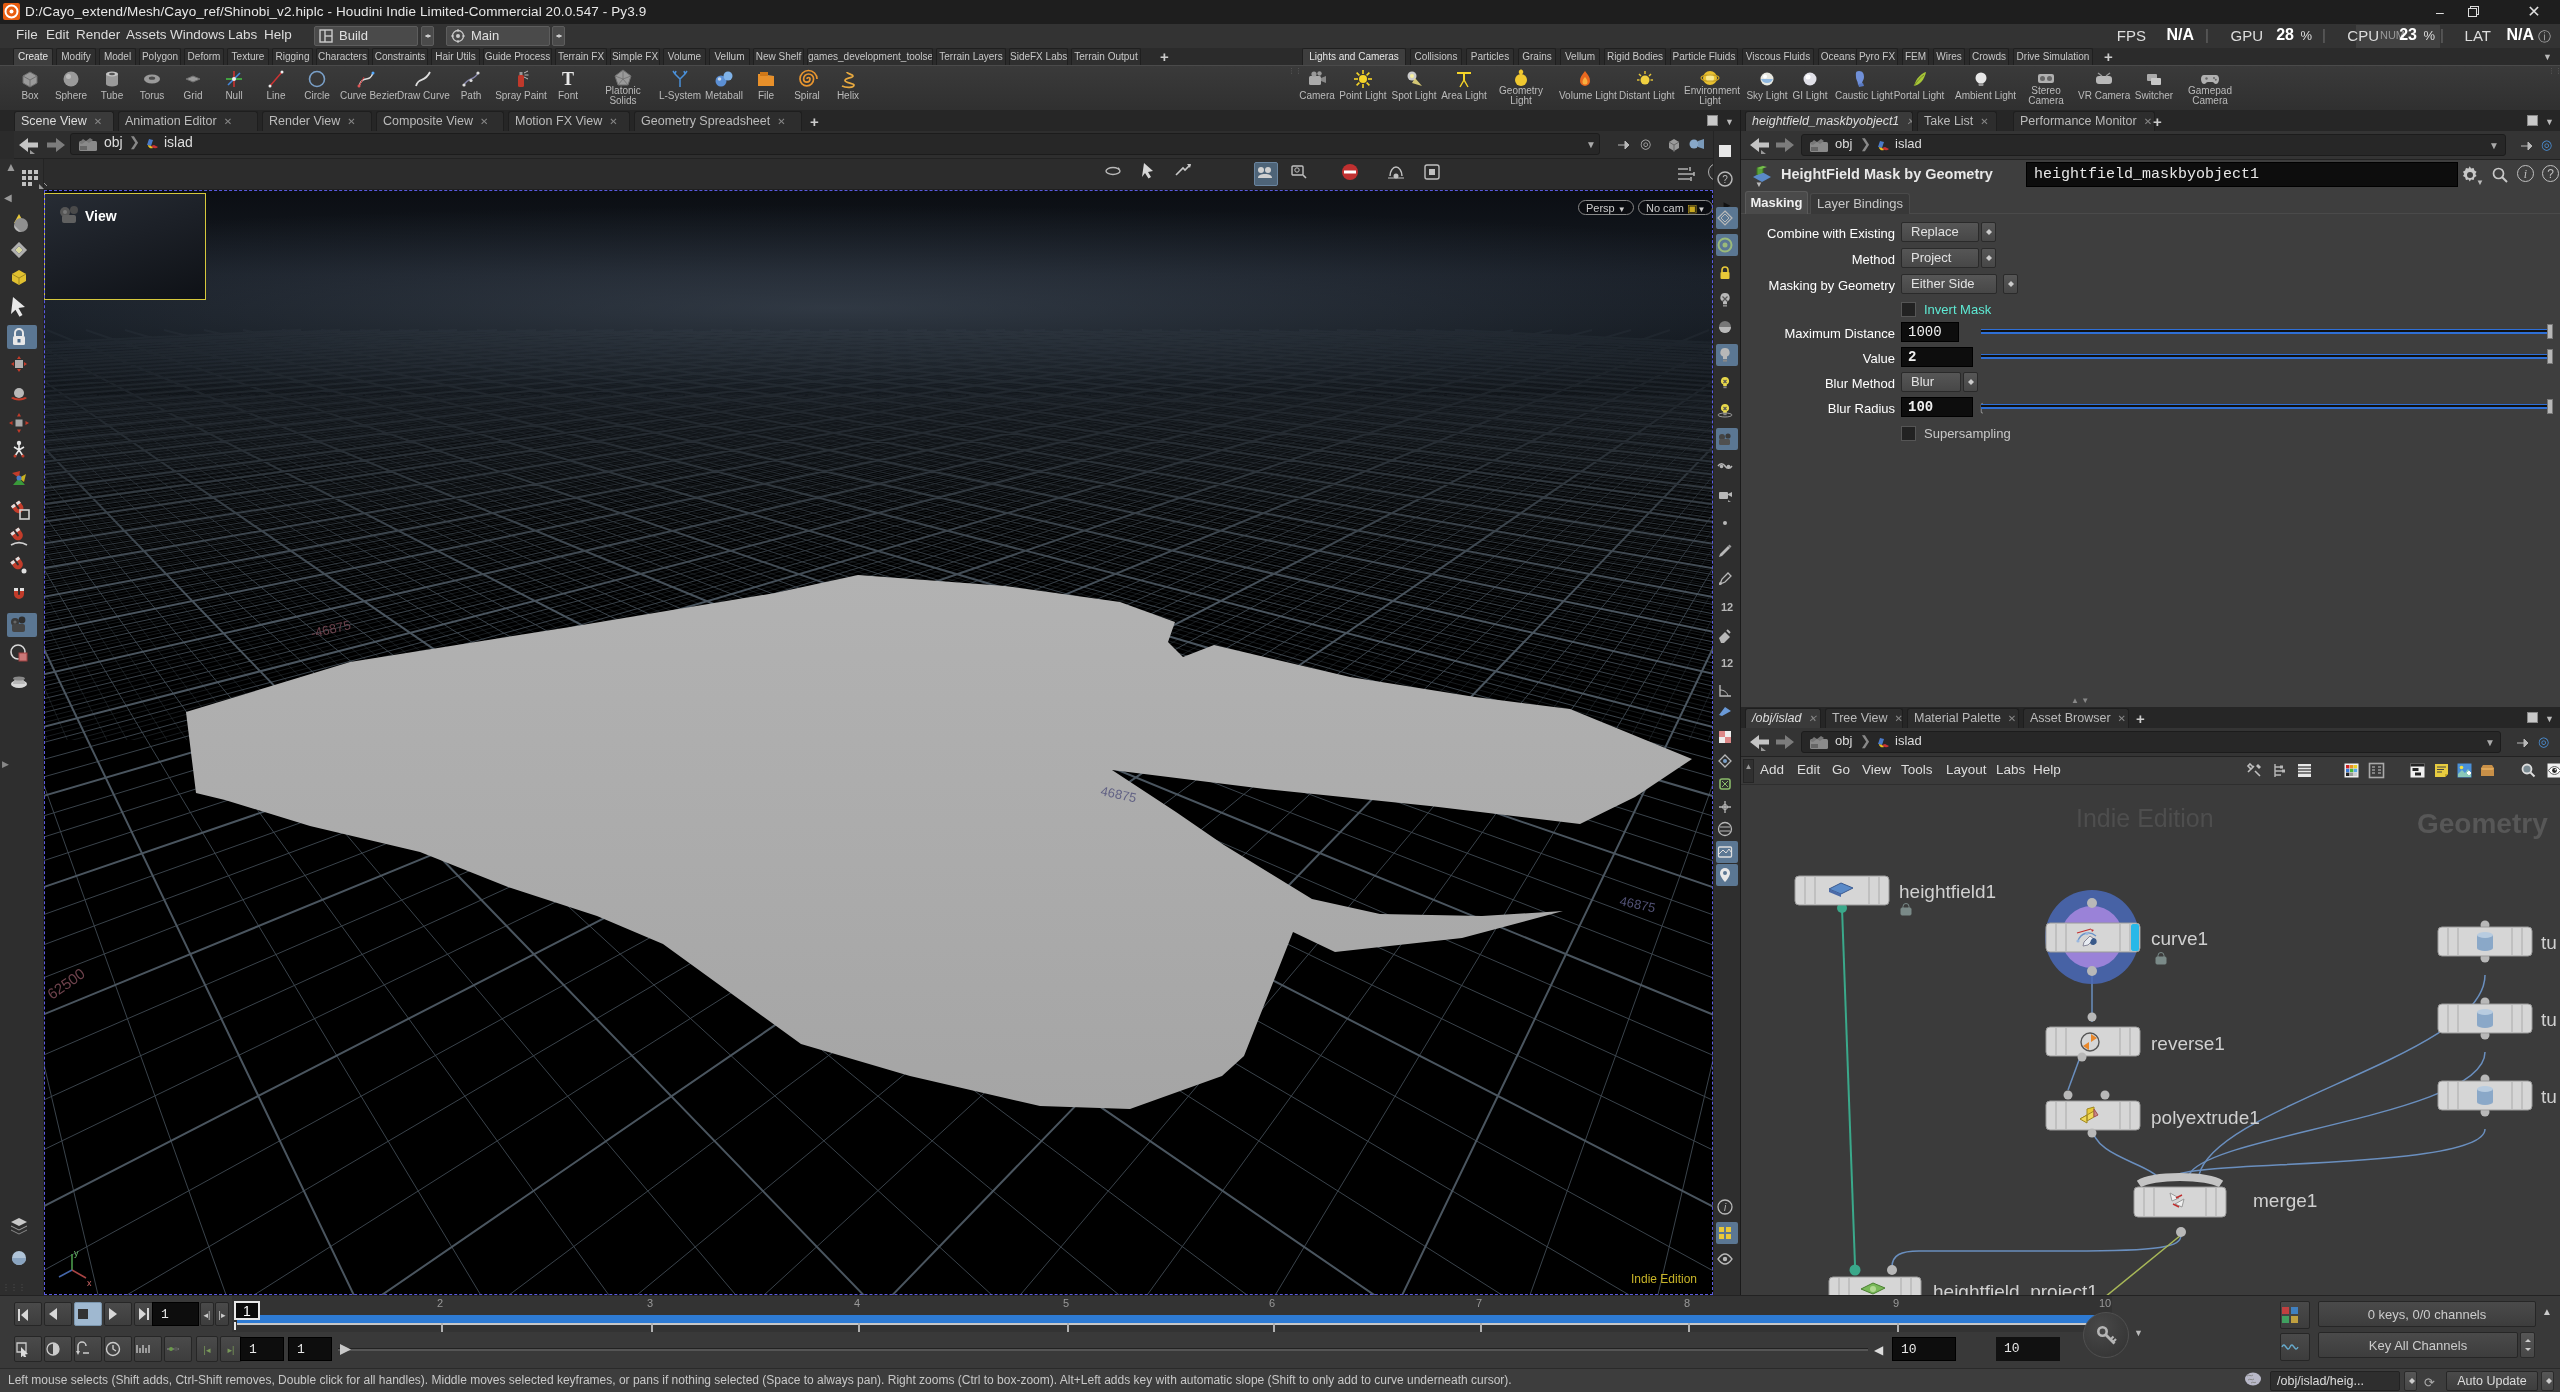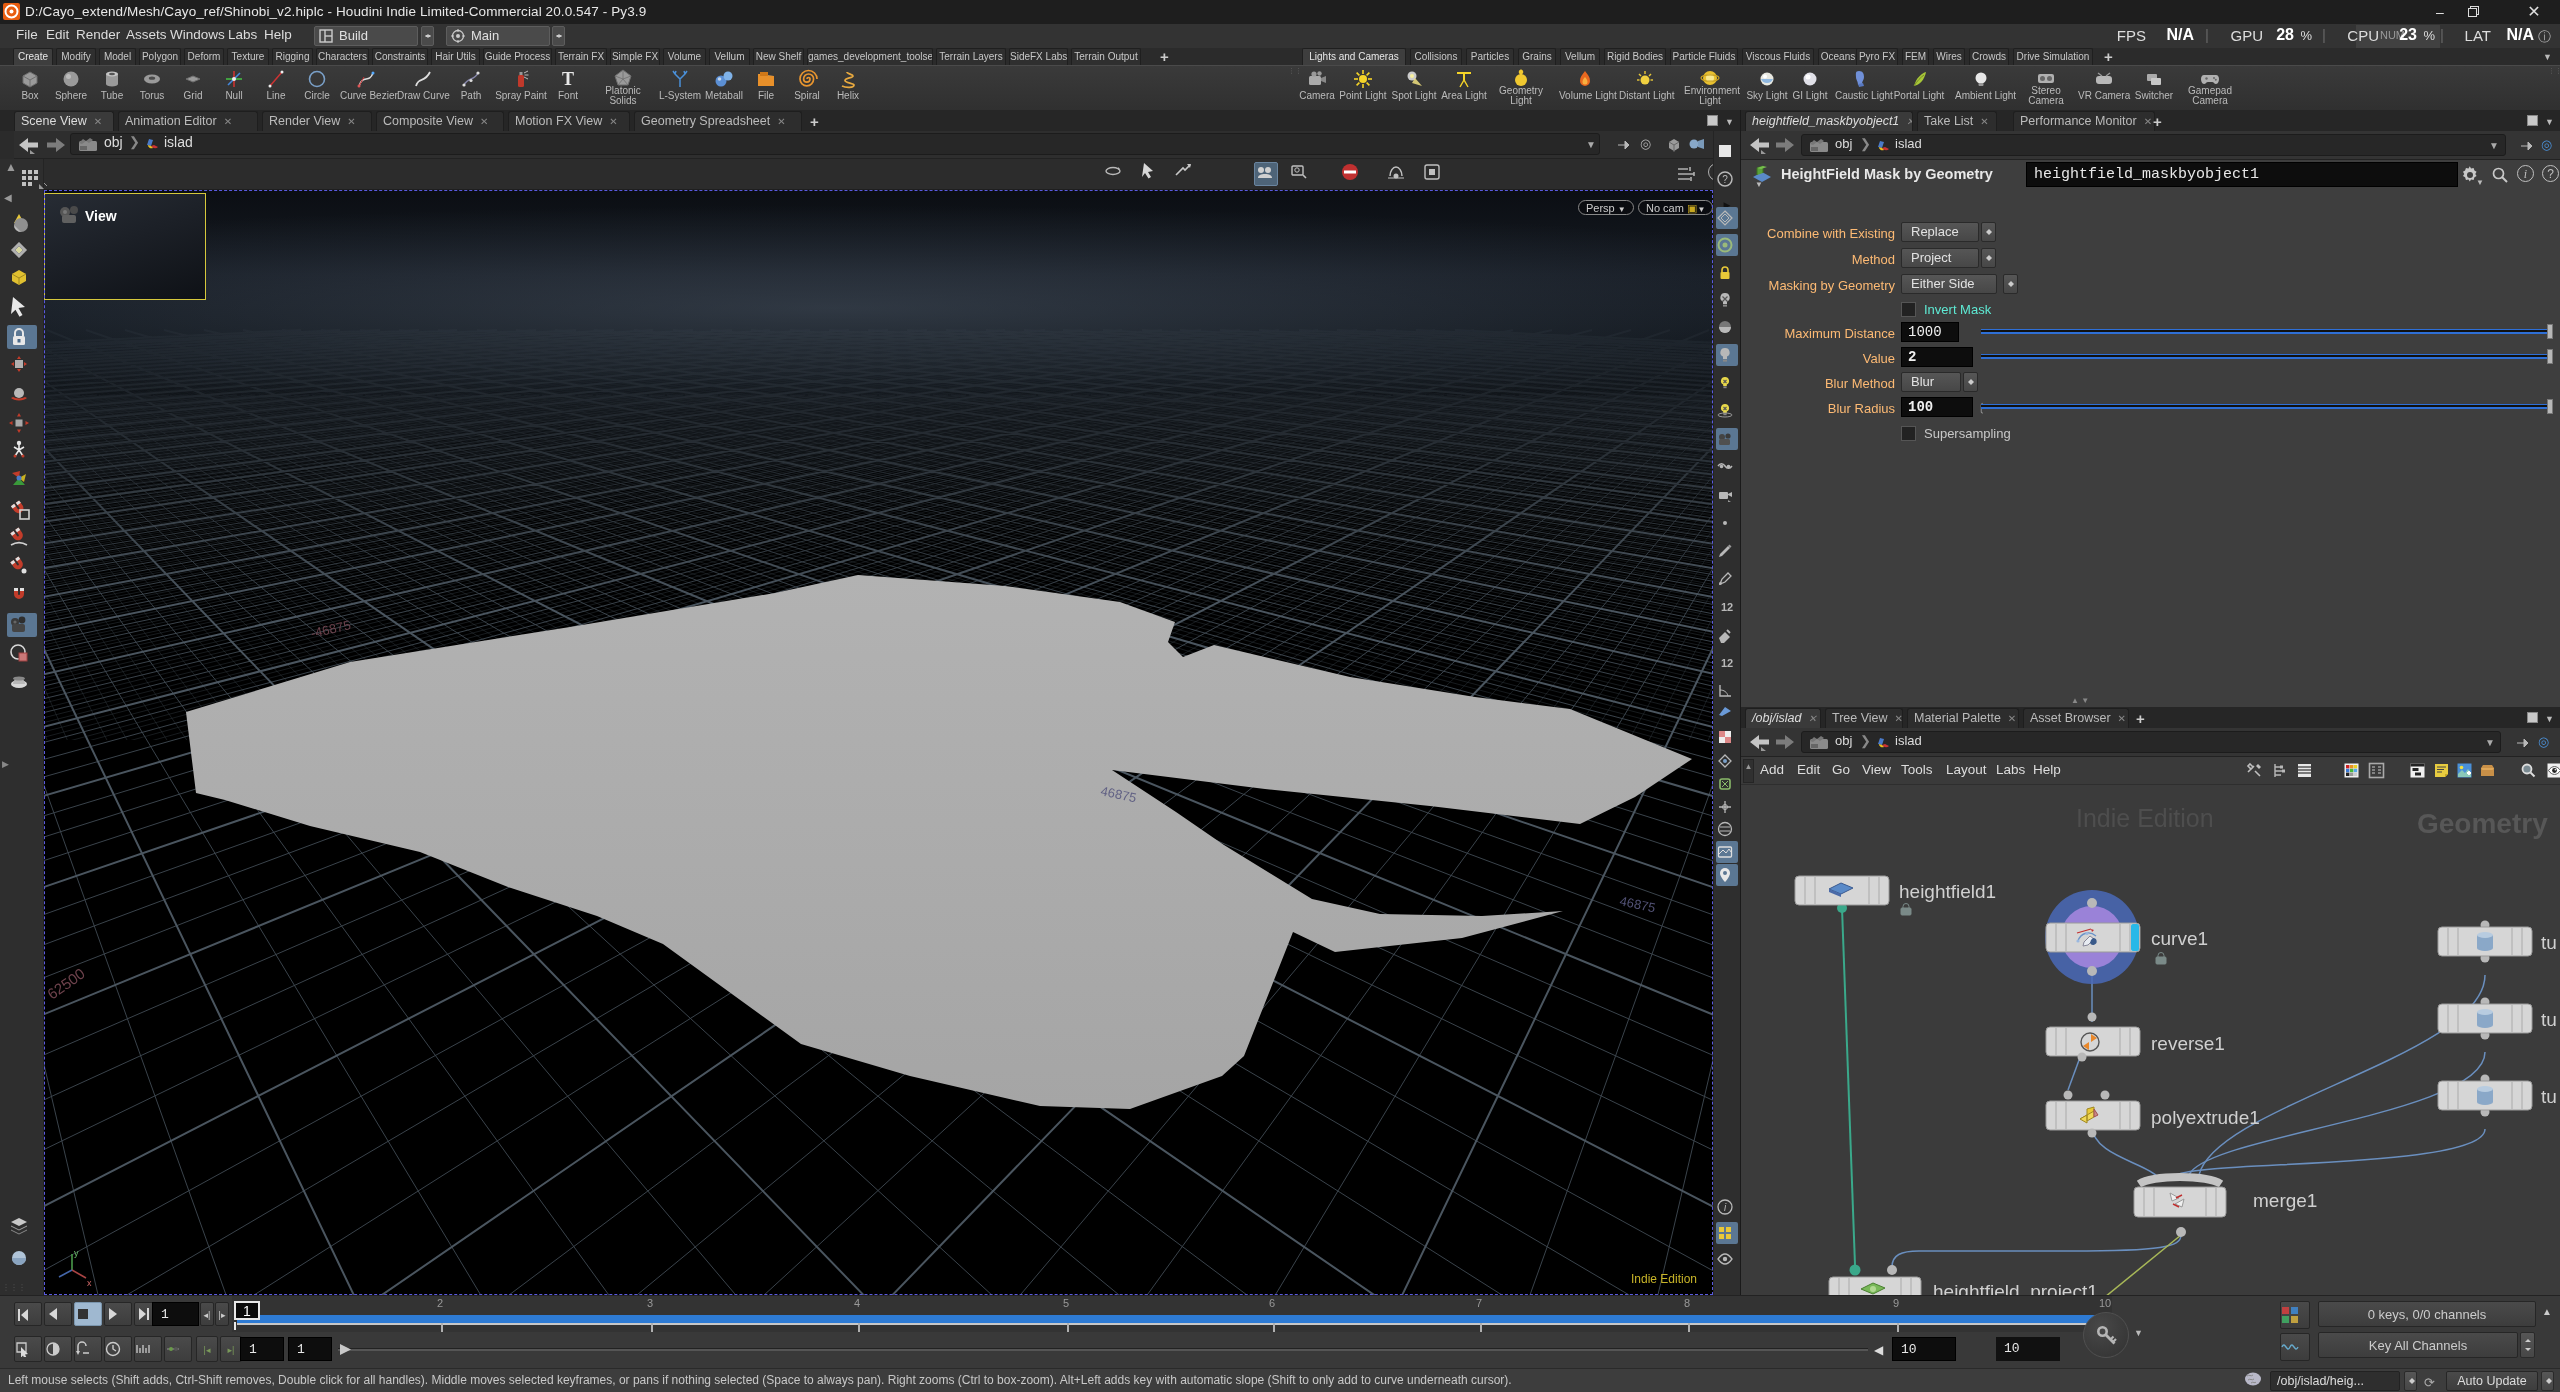--- a/index.html
+++ b/index.html
@@ -47,21 +47,21 @@
 .pill{position:absolute;height:15px;border:1px solid #888;border-radius:8px;color:#ccc;font-size:11px;line-height:14px;padding:0 7px;background:rgba(10,10,12,.55);white-space:nowrap;}
 #viewbox{position:absolute;left:0;top:3px;width:162px;height:107px;border:1.5px solid #d6c83c;background:linear-gradient(160deg,#272c34 0%,#1c2027 45%,#0e1116 100%);}
 #viewbox .vtitle{position:absolute;left:40px;top:14px;color:#fff;font-weight:bold;font-size:14px;}
 
 #ltoolbar{left:0;top:159px;width:44px;height:1136px;background:#2e2e2e;border-right:1px solid #242424;}
 #rtoolbar{left:1713px;top:131px;width:27px;height:1164px;background:#2e2e2e;border-left:1px solid #242424;}
 .licon{position:absolute;left:7px;width:30px;height:24px;text-align:center;}
 
 #rtop{left:1741px;top:131px;width:819px;height:576px;background:#3e3e3e;}
 #rbot{left:1741px;top:707px;width:819px;height:588px;background:#3e3e3e;}
-.label{position:absolute;font-size:13px;color:#fdba74;text-align:right;}
+.label{position:absolute;font-size:13px;color:#ffffff;text-align:right;}
 .dd{position:absolute;height:20px;background:linear-gradient(#565656,#474747);border:1px solid #2a2a2a;border-radius:2px;color:#e2e2e2;font-size:13px;line-height:18px;padding-left:9px;}
 .dspin{position:absolute;height:20px;width:15px;background:linear-gradient(#565656,#474747);border:1px solid #2a2a2a;border-radius:2px;}
 .dspin:before{content:"";position:absolute;left:4px;top:3px;border:3.5px solid transparent;border-bottom-color:#ccc;}
 .dspin:after{content:"";position:absolute;left:4px;bottom:3px;border:3.5px solid transparent;border-top-color:#ccc;}
 .field{position:absolute;height:20px;background:#0d0d0d;border:1px solid #000;color:#f0f0f0;font-family:"Liberation Mono",monospace;font-size:14px;line-height:19px;padding-left:6px;}
 .slider{position:absolute;height:7px;}
 .slider .tr{position:absolute;left:0;right:6px;top:2px;height:3px;background:#111;}
 .slider .bl{position:absolute;left:0;right:6px;top:1px;height:2px;background:#2e6fd6;}
 .slider .bl2{position:absolute;left:0;right:6px;top:4px;height:2px;background:#2e6fd6;}
 .slider .hd{position:absolute;right:0;top:-4px;width:6px;height:15px;background:#b8b8b8;border:1px solid #777;}
@@ -1112,20 +1112,24 @@
           <path d="M10 3l1.5 2.5 3-.5 1 3 2.5 1.5-1.5 2.5 1.5 2.5-2.5 1.5-1 3-3-.5L10 21l-1.5-2.5-3 .5-1-3L2 14.5 3.5 12 2 9.5 4.5 8l1-3 3 .5z" fill="#c8c8c8" transform="scale(.85) translate(1.5,-1.5)"></path>
           <circle cx="10" cy="10" r="3" fill="#3e3e3e"></circle>
         </svg>
  <div style="position:absolute;left:735px;top:18px;color:#bbb;font-size:8px;">▼</div>
  <svg width="18" height="18" viewBox="0 0 18 18" style="position:absolute;left:750px;top:6px;">
           <circle cx="7.5" cy="7.5" r="5" fill="none" stroke="#c8c8c8" stroke-width="1.7"></circle>
           <line x1="11" y1="11" x2="16" y2="16" stroke="#c8c8c8" stroke-width="2"></line>
         </svg>
  <div style="position:absolute;left:776px;top:5px;width:17px;height:17px;border:1.4px solid #c0c0c0;border-radius:50%;color:#c0c0c0;font-size:12px;line-height:17px;text-align:center;font-style:italic;font-family:'Liberation Serif',serif;">i</div>
  <div style="position:absolute;left:801px;top:5px;width:17px;height:17px;border:1.4px solid #c0c0c0;border-radius:50%;color:#c0c0c0;font-size:12px;line-height:17px;text-align:center;">?</div>
+</div>
+<div class="abs" style="left:0;top:59px;width:819px;height:24px;border-bottom:1px solid #4a4a4a;">
+ <div style="position:absolute;left:4px;top:1px;height:23px;width:63px;background:#4a4a4a;border:1px solid #5a5a5a;border-bottom:none;border-radius:3px 3px 0 0;color:#f0f0f0;font-weight:bold;font-size:13px;text-align:center;line-height:22px;">Masking</div>
+ <div style="position:absolute;left:69px;top:3px;height:21px;width:100px;background:#383838;border:1px solid #4a4a4a;border-bottom:none;border-radius:3px 3px 0 0;color:#c8c8c8;font-size:13px;text-align:center;line-height:20px;">Layer Bindings</div>
 </div>
       <div class="abs" style="left:0;top:0;width:819px;height:597px;">
         <div class="label" style="left:6px;top:95px;width:148px;">Combine with Existing</div>
         <div class="dd" style="left:160px;top:91px;width:78px;">Replace</div>
         <div class="dspin" style="left:240px;top:91px;"></div>
         <div class="label" style="left:6px;top:121px;width:148px;">Method</div>
         <div class="dd" style="left:160px;top:117px;width:78px;">Project</div>
         <div class="dspin" style="left:240px;top:117px;"></div>
         <div class="label" style="left:6px;top:147px;width:148px;">Masking by Geometry</div>
         <div class="dd" style="left:160px;top:143px;width:96px;">Either Side</div>

